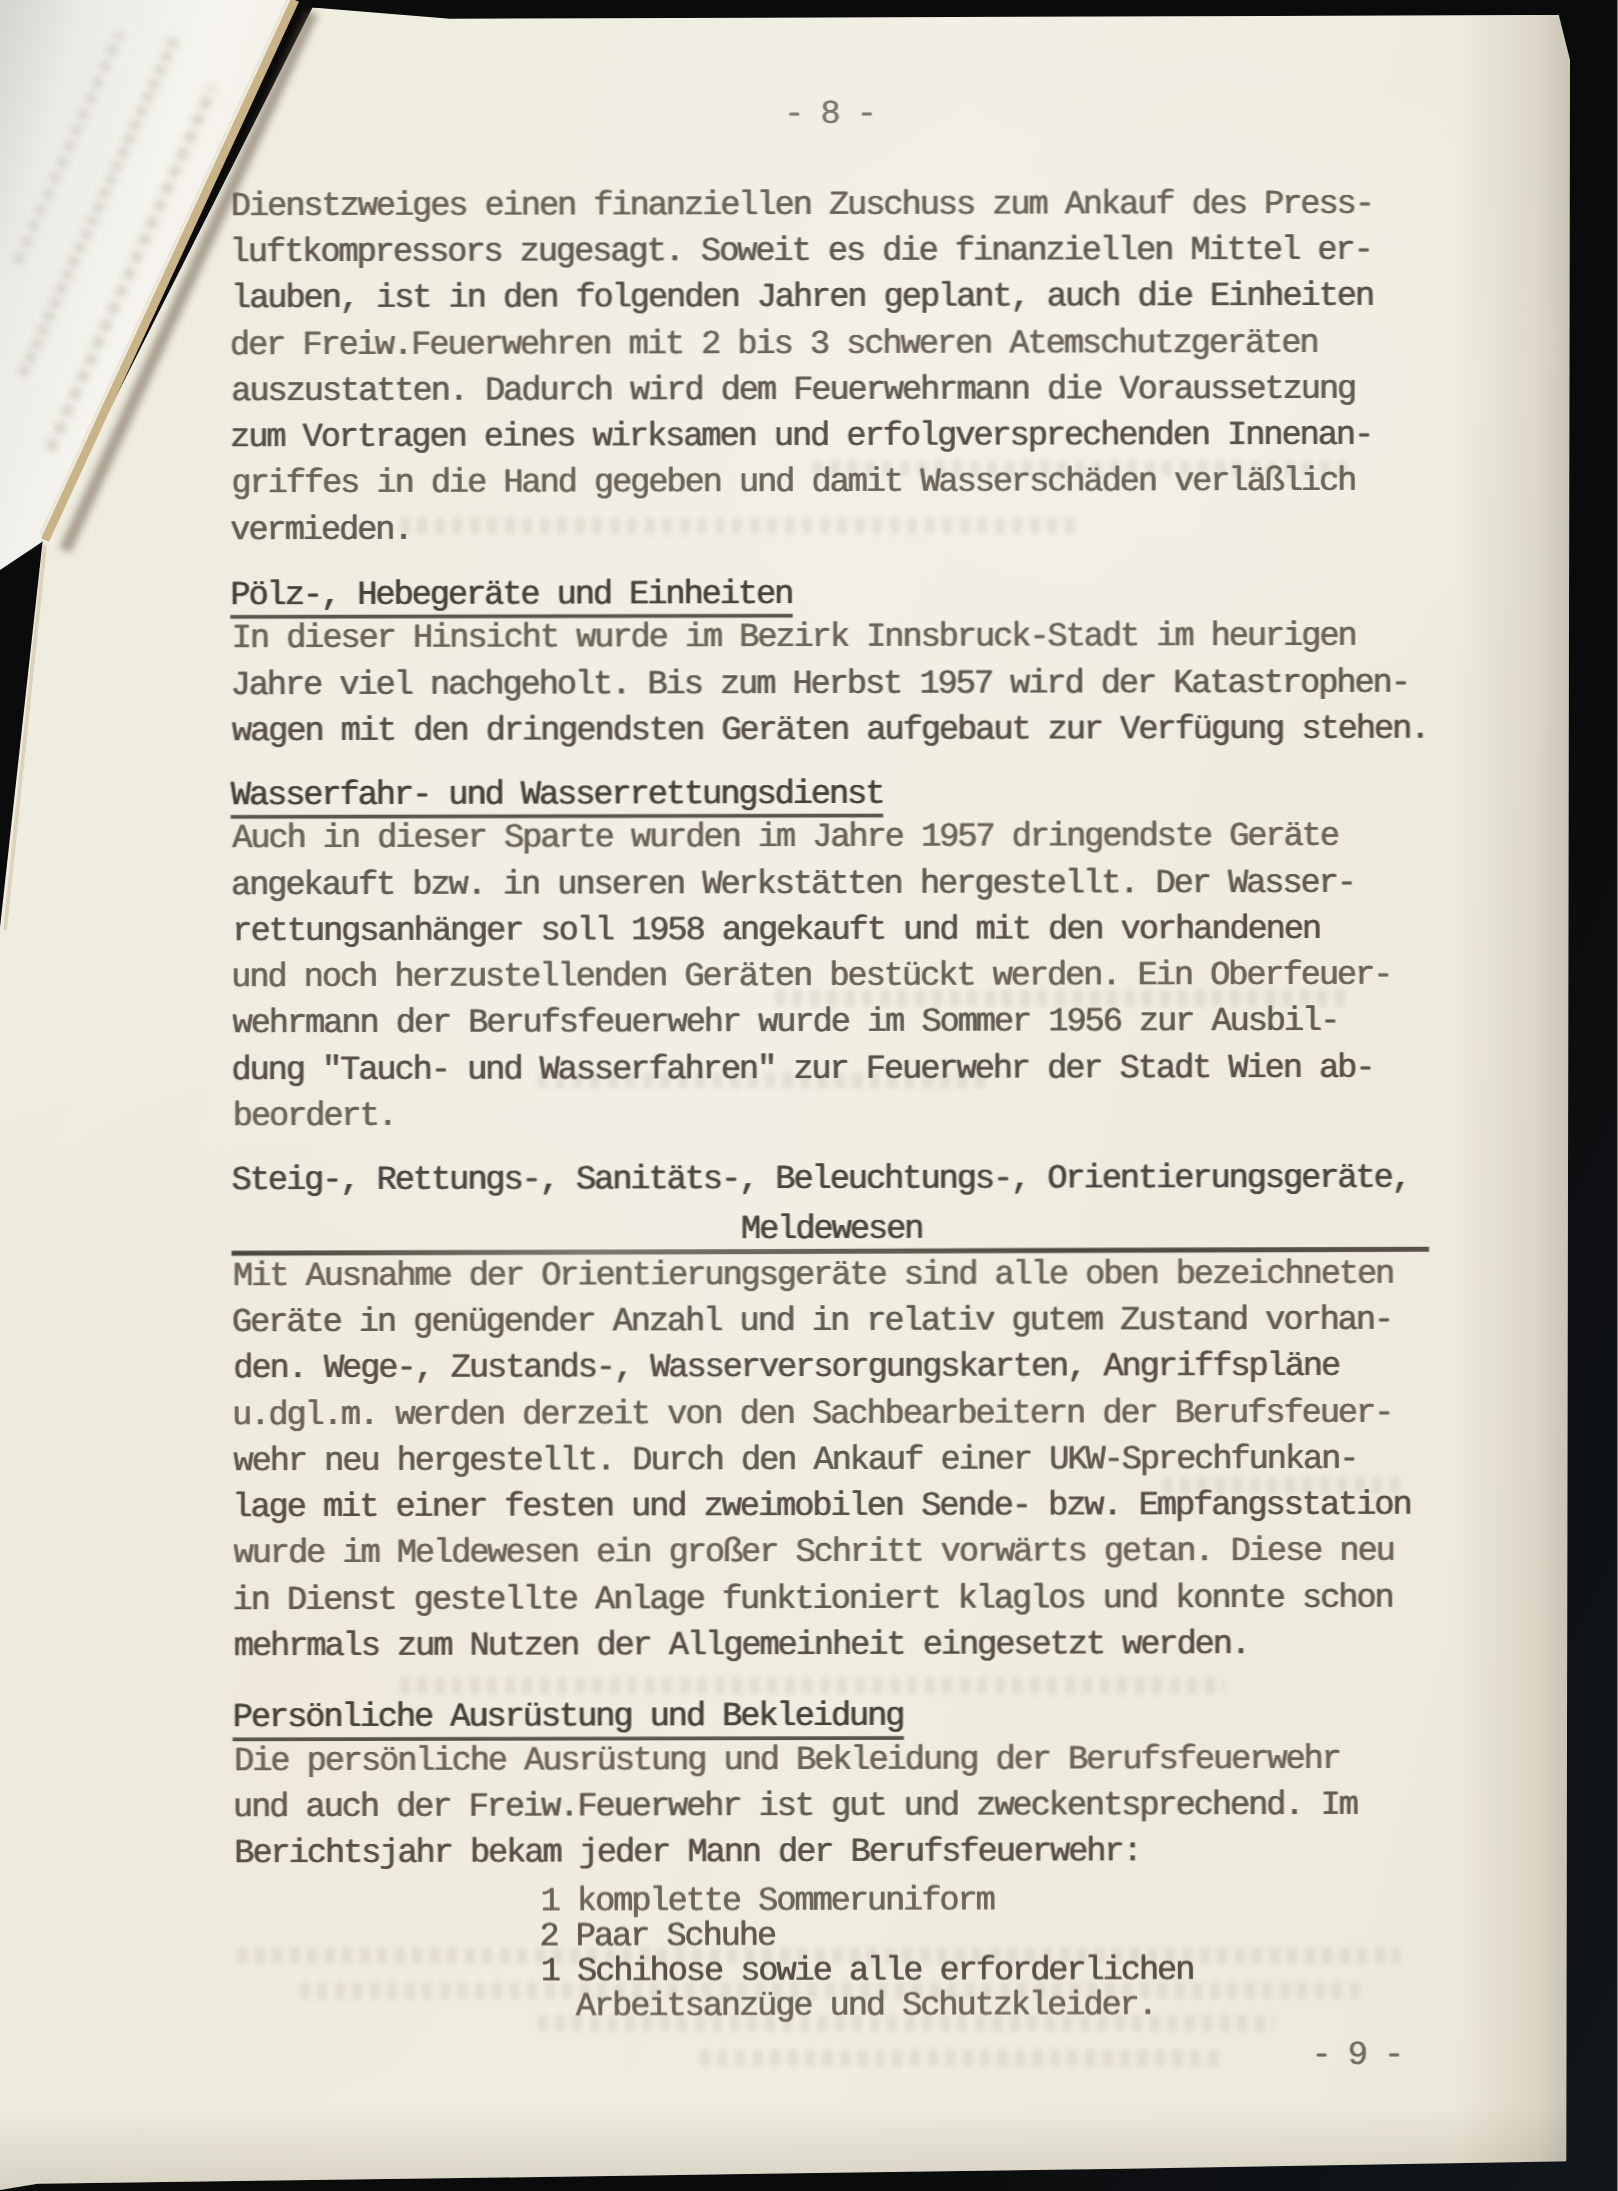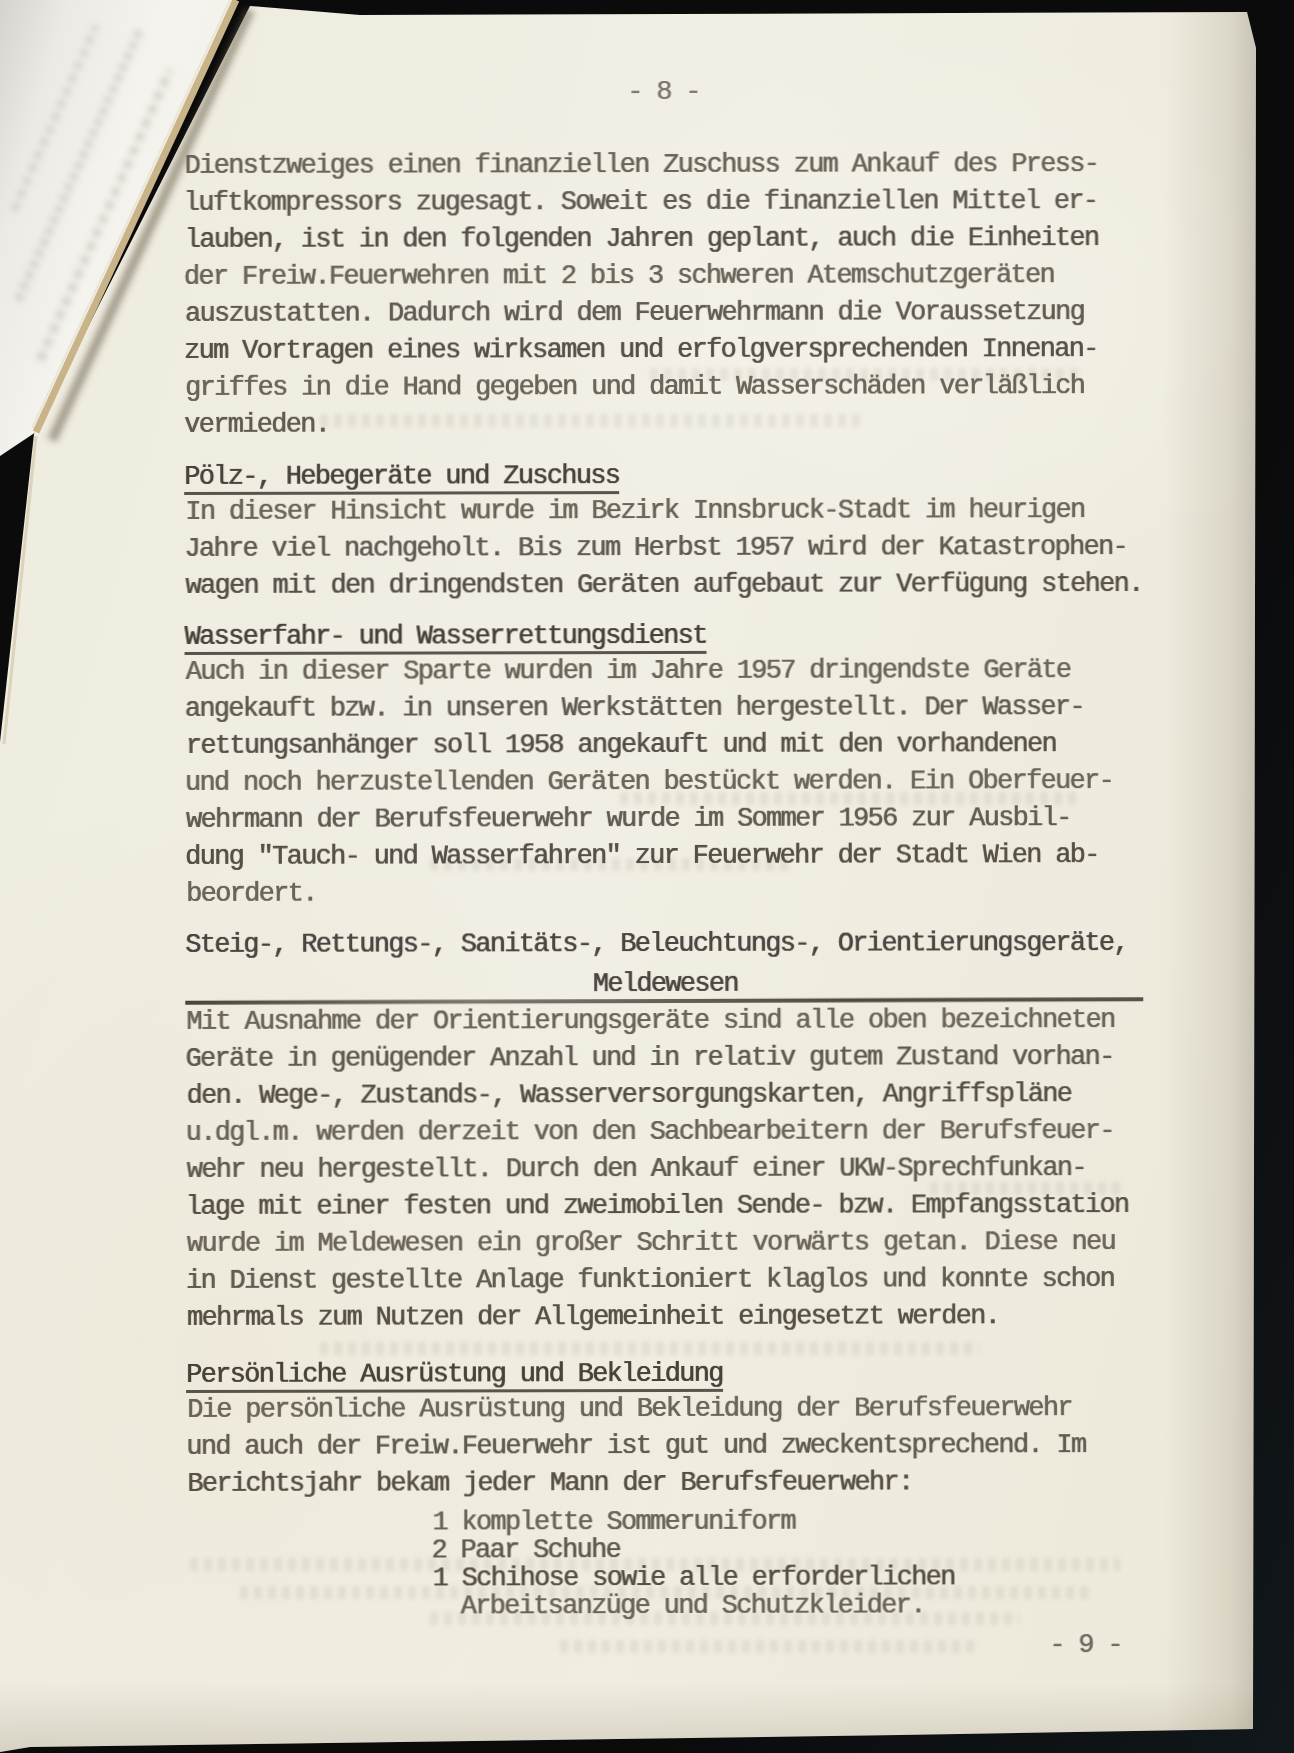--- a/index.html
+++ b/index.html
@@ -110,21 +110,21 @@
       <div class="tline">luftkompressors zugesagt. Soweit es die finanziellen Mittel er-</div>
       <div class="tline">lauben, ist in den folgenden Jahren geplant, auch die Einheiten</div>
       <div class="tline">der Freiw.Feuerwehren mit 2 bis 3 schweren Atemschutzgeräten</div>
       <div class="tline">auszustatten. Dadurch wird dem Feuerwehrmann die Voraussetzung</div>
       <div class="tline">zum Vortragen eines wirksamen und erfolgversprechenden Innenan-</div>
       <div class="tline">griffes in die Hand gegeben und damit Wasserschäden verläßlich</div>
       <div class="tline">vermieden.</div>
     </div>
 
   <div class="block" style="top:461px">
-    <span class="head">Pölz-, Hebegeräte und Zuschuss</span>
+    <span class="head">Pölz-, Hebegeräte und Einheiten</span>
   </div>
   <div class="block" style="top:493px">
       <div class="tline">In dieser Hinsicht wurde im Bezirk Innsbruck-Stadt im heurigen</div>
       <div class="tline">Jahre viel nachgeholt. Bis zum Herbst 1957 wird der Katastrophen-</div>
       <div class="tline">wagen mit den dringendsten Geräten aufgebaut zur Verfügung stehen.</div>
     </div>
 
   <div class="block" style="top:621px">
     <span class="head">Wasserfahr- und Wasserrettungsdienst</span>
   </div>

